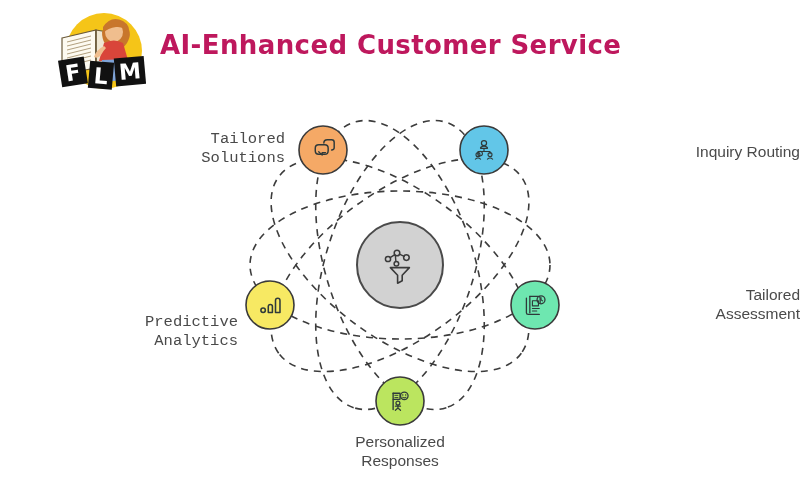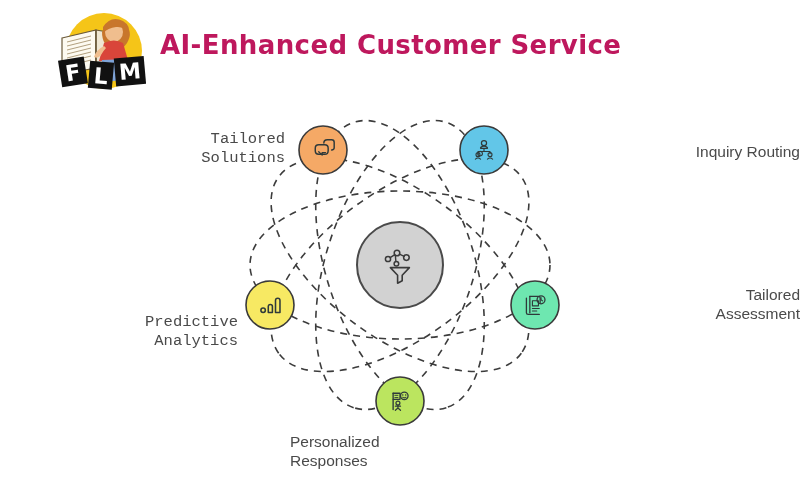--- a/index.html
+++ b/index.html
@@ -51,21 +51,21 @@
   .node-label {
     position: absolute;
     font-family: "Liberation Sans", sans-serif;
     font-size: 15.5px;
     line-height: 19px;
     color: #4a4a4a;
     white-space: pre-line;
   }
   .label-right  { text-align: right; font-family: Liberation Mono, monospace; }
   .label-left   { text-align: right; }
-  .label-center { }
+  .label-center { text-align: center; }
 </style>
 </head>
 <body>
 
 <div id="logo">
   <svg width="112" height="86" viewBox="0 0 112 86">
 
     <circle cx="58" cy="41" r="38" fill="#F5C518"></circle>
 
     <g>

